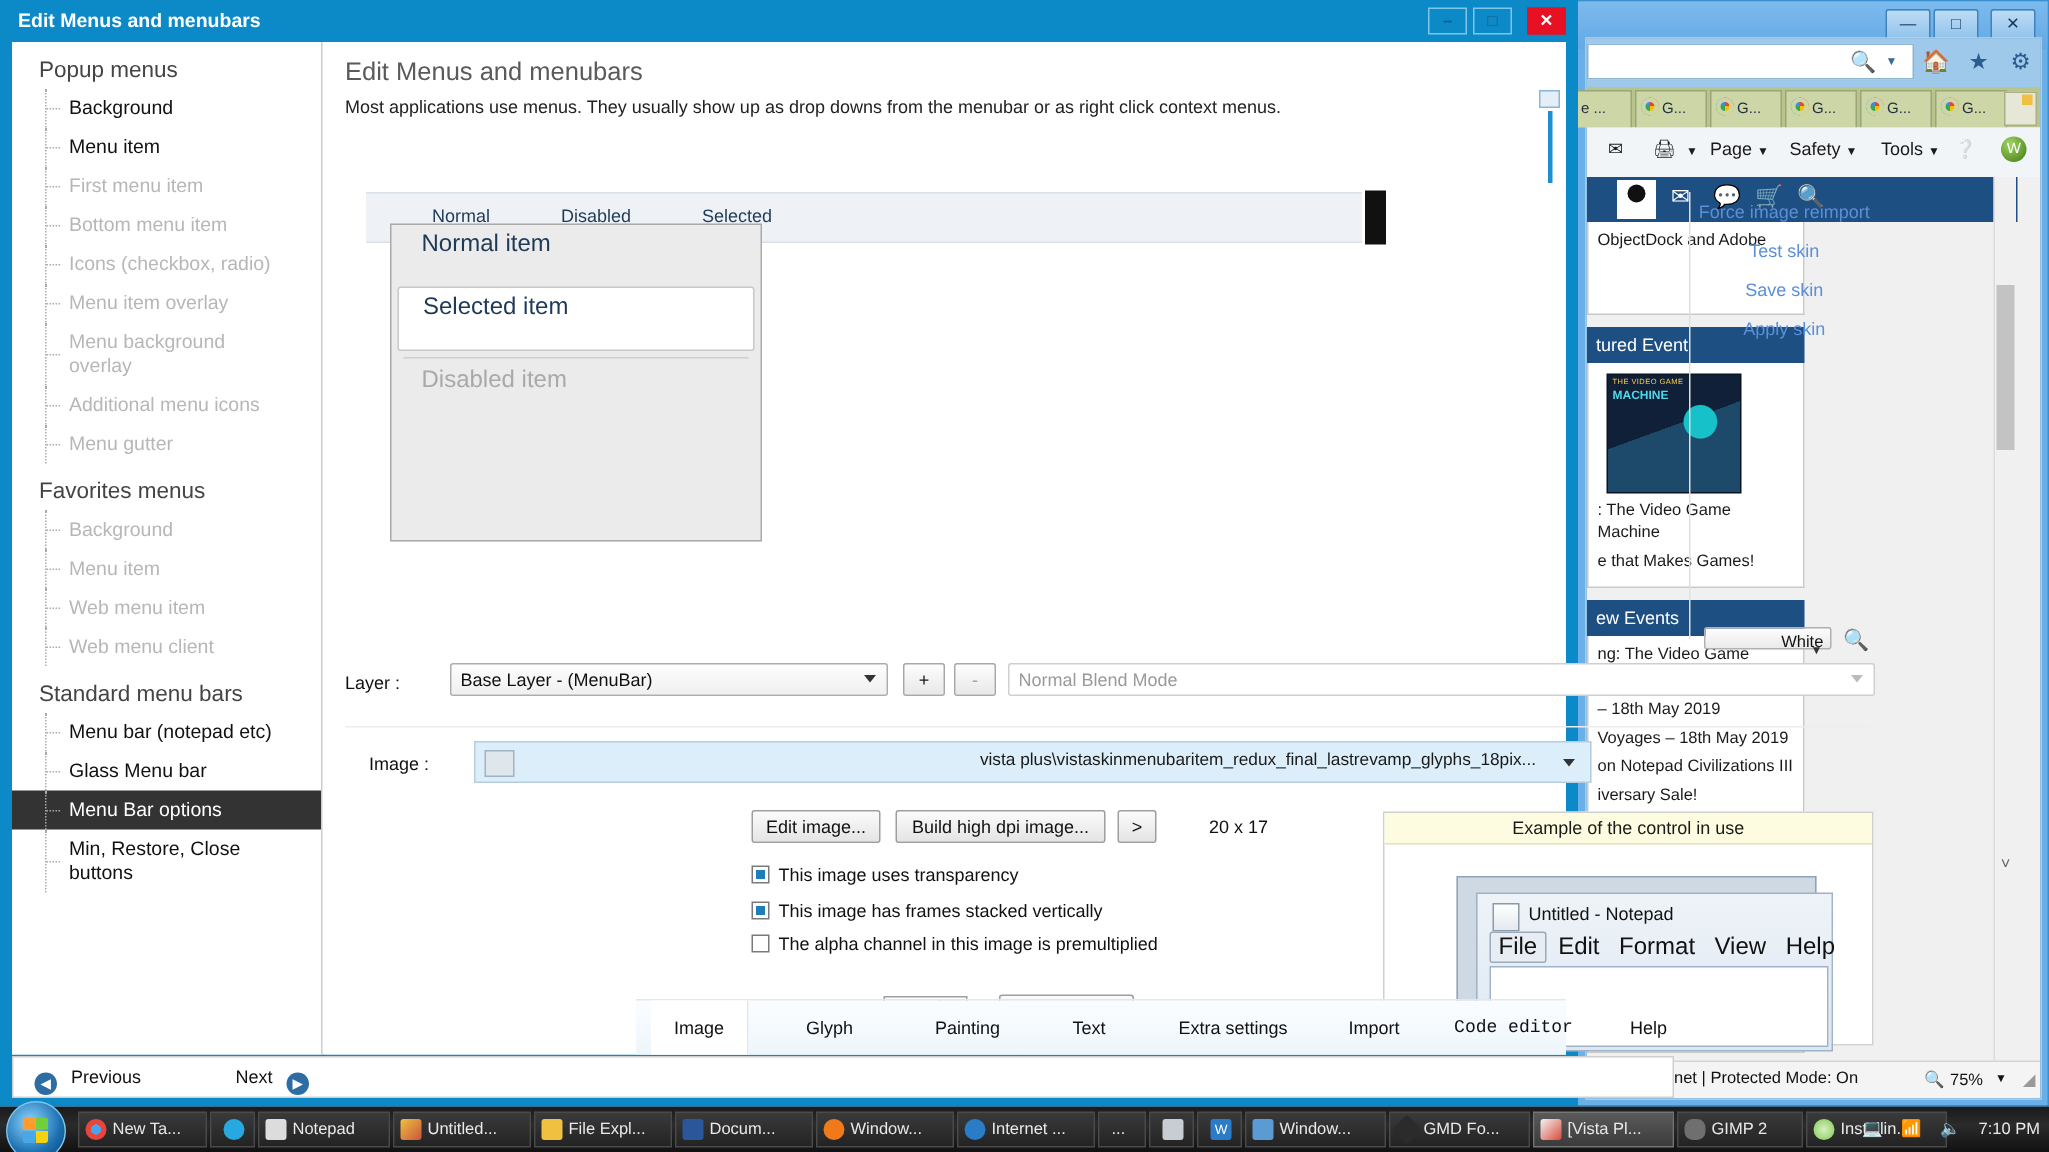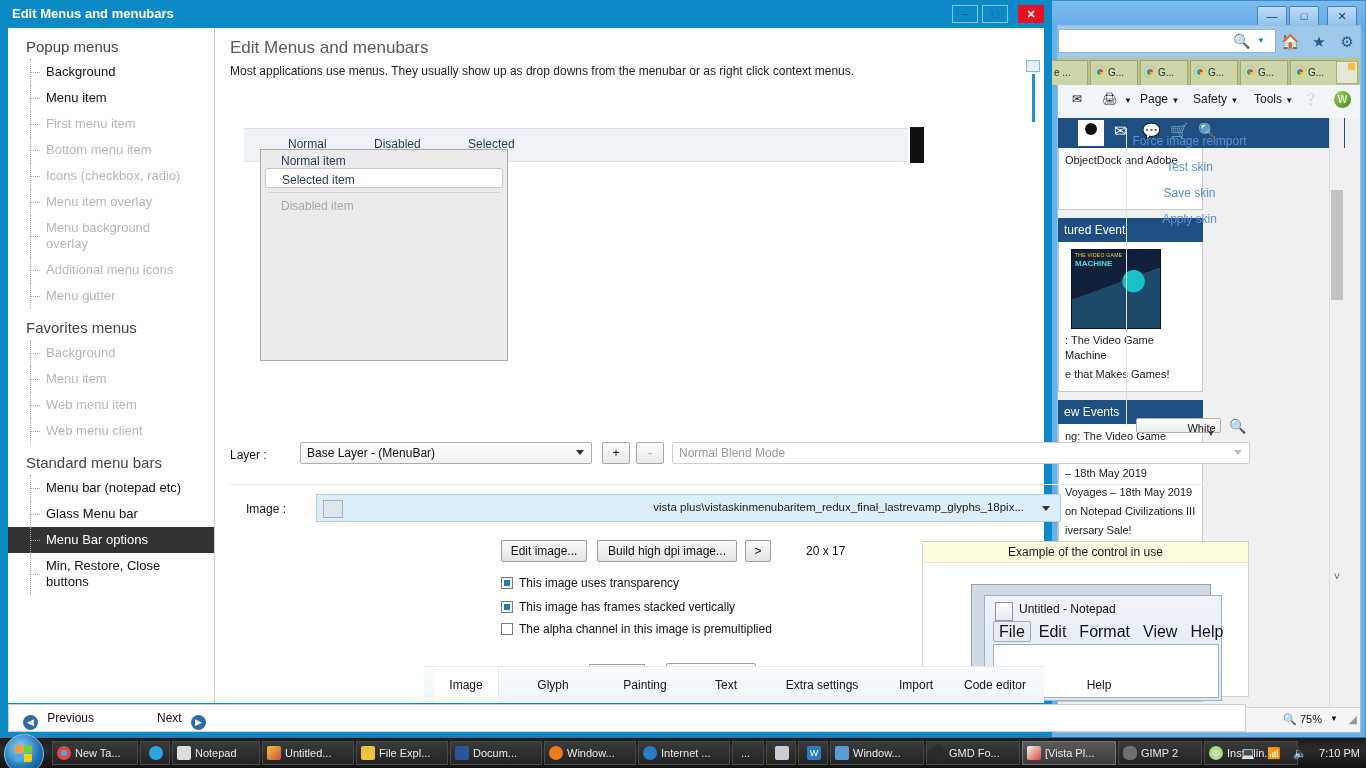--- a/index.html
+++ b/index.html
@@ -140,21 +140,21 @@
   .side-item.selected{background:#333333;color:#fff;}
   .side-item:before{
     content:"";position:absolute;left:22px;top:0;bottom:0;width:0;
     border-left:1px dotted #aaa;
   }
   .side-item:after{
     content:"";position:absolute;left:23px;top:50%;width:9px;height:0;
     border-top:1px dotted #aaa;
   }
   #nav-bar{
-    position:absolute;left:8px;bottom:6px;width:1238px;height:28px;
+    position:absolute;left:8px;bottom:6px;width:1108px;height:28px;
     background:#fff;border:1px solid #cfcfcf;box-sizing:border-box;margin-top:24px;
   }
   #nav-inner{position:absolute;left:0;top:0;width:207px;height:100%;font-size:12px;color:#111;}
   .navarrow{
     display:inline-block;width:15px;height:15px;border-radius:50%;
     background:#2e6ca4;color:#fff;font-size:9px;text-align:center;line-height:15px;
     vertical-align:-3px;
   }
   
   #main{
@@ -172,21 +172,21 @@
   #menubar-strip{
     position:absolute;left:14px;top:0;width:664px;height:32px;
     background:#eef2f7;border-top:1px solid #d9e2ea;border-bottom:1px solid #d9e2ea;
   }
   .strip-label{position:absolute;top:8px;font-size:12px;color:#1f3a57;}
   #blackblock{position:absolute;left:666px;top:-2px;width:14px;height:36px;background:#111;}
   #popup{
     position:absolute;left:30px;top:21px;width:248px;height:130px;
     background:#ebebeb;border:1px solid #aaa;box-sizing:border-box;
   }
-  #popup .pi{font-size:12px;padding:4px 0 0 20px;color:#1f3a57;}
+  #popup .pi{font-size:16px;padding:4px 0 19px 20px;color:#1f3a57;}
   #popup .sel{
     margin:0 4px;background:#fff;border:1px solid #c8c8c8;border-radius:2px;
     padding-left:16px;
   }
   #popup .sep{height:1px;background:#cfcfcf;margin:4px 8px 2px 8px;}
   #popup .dis{color:#a9a9a9;}
   
   #links{position:absolute;left:910px;top:100px;width:126px;height:298px;
     border-left:1px solid #e0e0e0;box-sizing:border-box;}
   .skinlink{font-size:12px;color:#5b8fd6;text-align:center;padding:6px 0;}
@@ -552,21 +552,21 @@
         </div>
       </div>
 
       <div id="tabs">
         <div class="tab active" style="left:10px;width:64px;">Image</div>
         <div class="tab" style="left:96px;width:66px;">Glyph</div>
         <div class="tab" style="left:183px;width:76px;">Painting</div>
         <div class="tab" style="left:272px;width:60px;">Text</div>
         <div class="tab" style="left:343px;width:110px;">Extra settings</div>
         <div class="tab" style="left:457px;width:70px;">Import</div>
-        <div class="tab" style="left:523px;width:96px;">Code editor</div>
+        <div class="tab" style="left:537px;width:96px;font-family:Liberation Mono, monospace;">Code editor</div>
         <div class="tab" style="left:645px;width:60px;">Help</div>
       </div>
     </div>
   </div>
 
   <div id="nav-bar">
     <div id="nav-inner">
       <span style="position:absolute;left:14px;top:6px;">
         <span class="navarrow">◀</span>
         <span style="margin-left:6px;">Previous</span>

